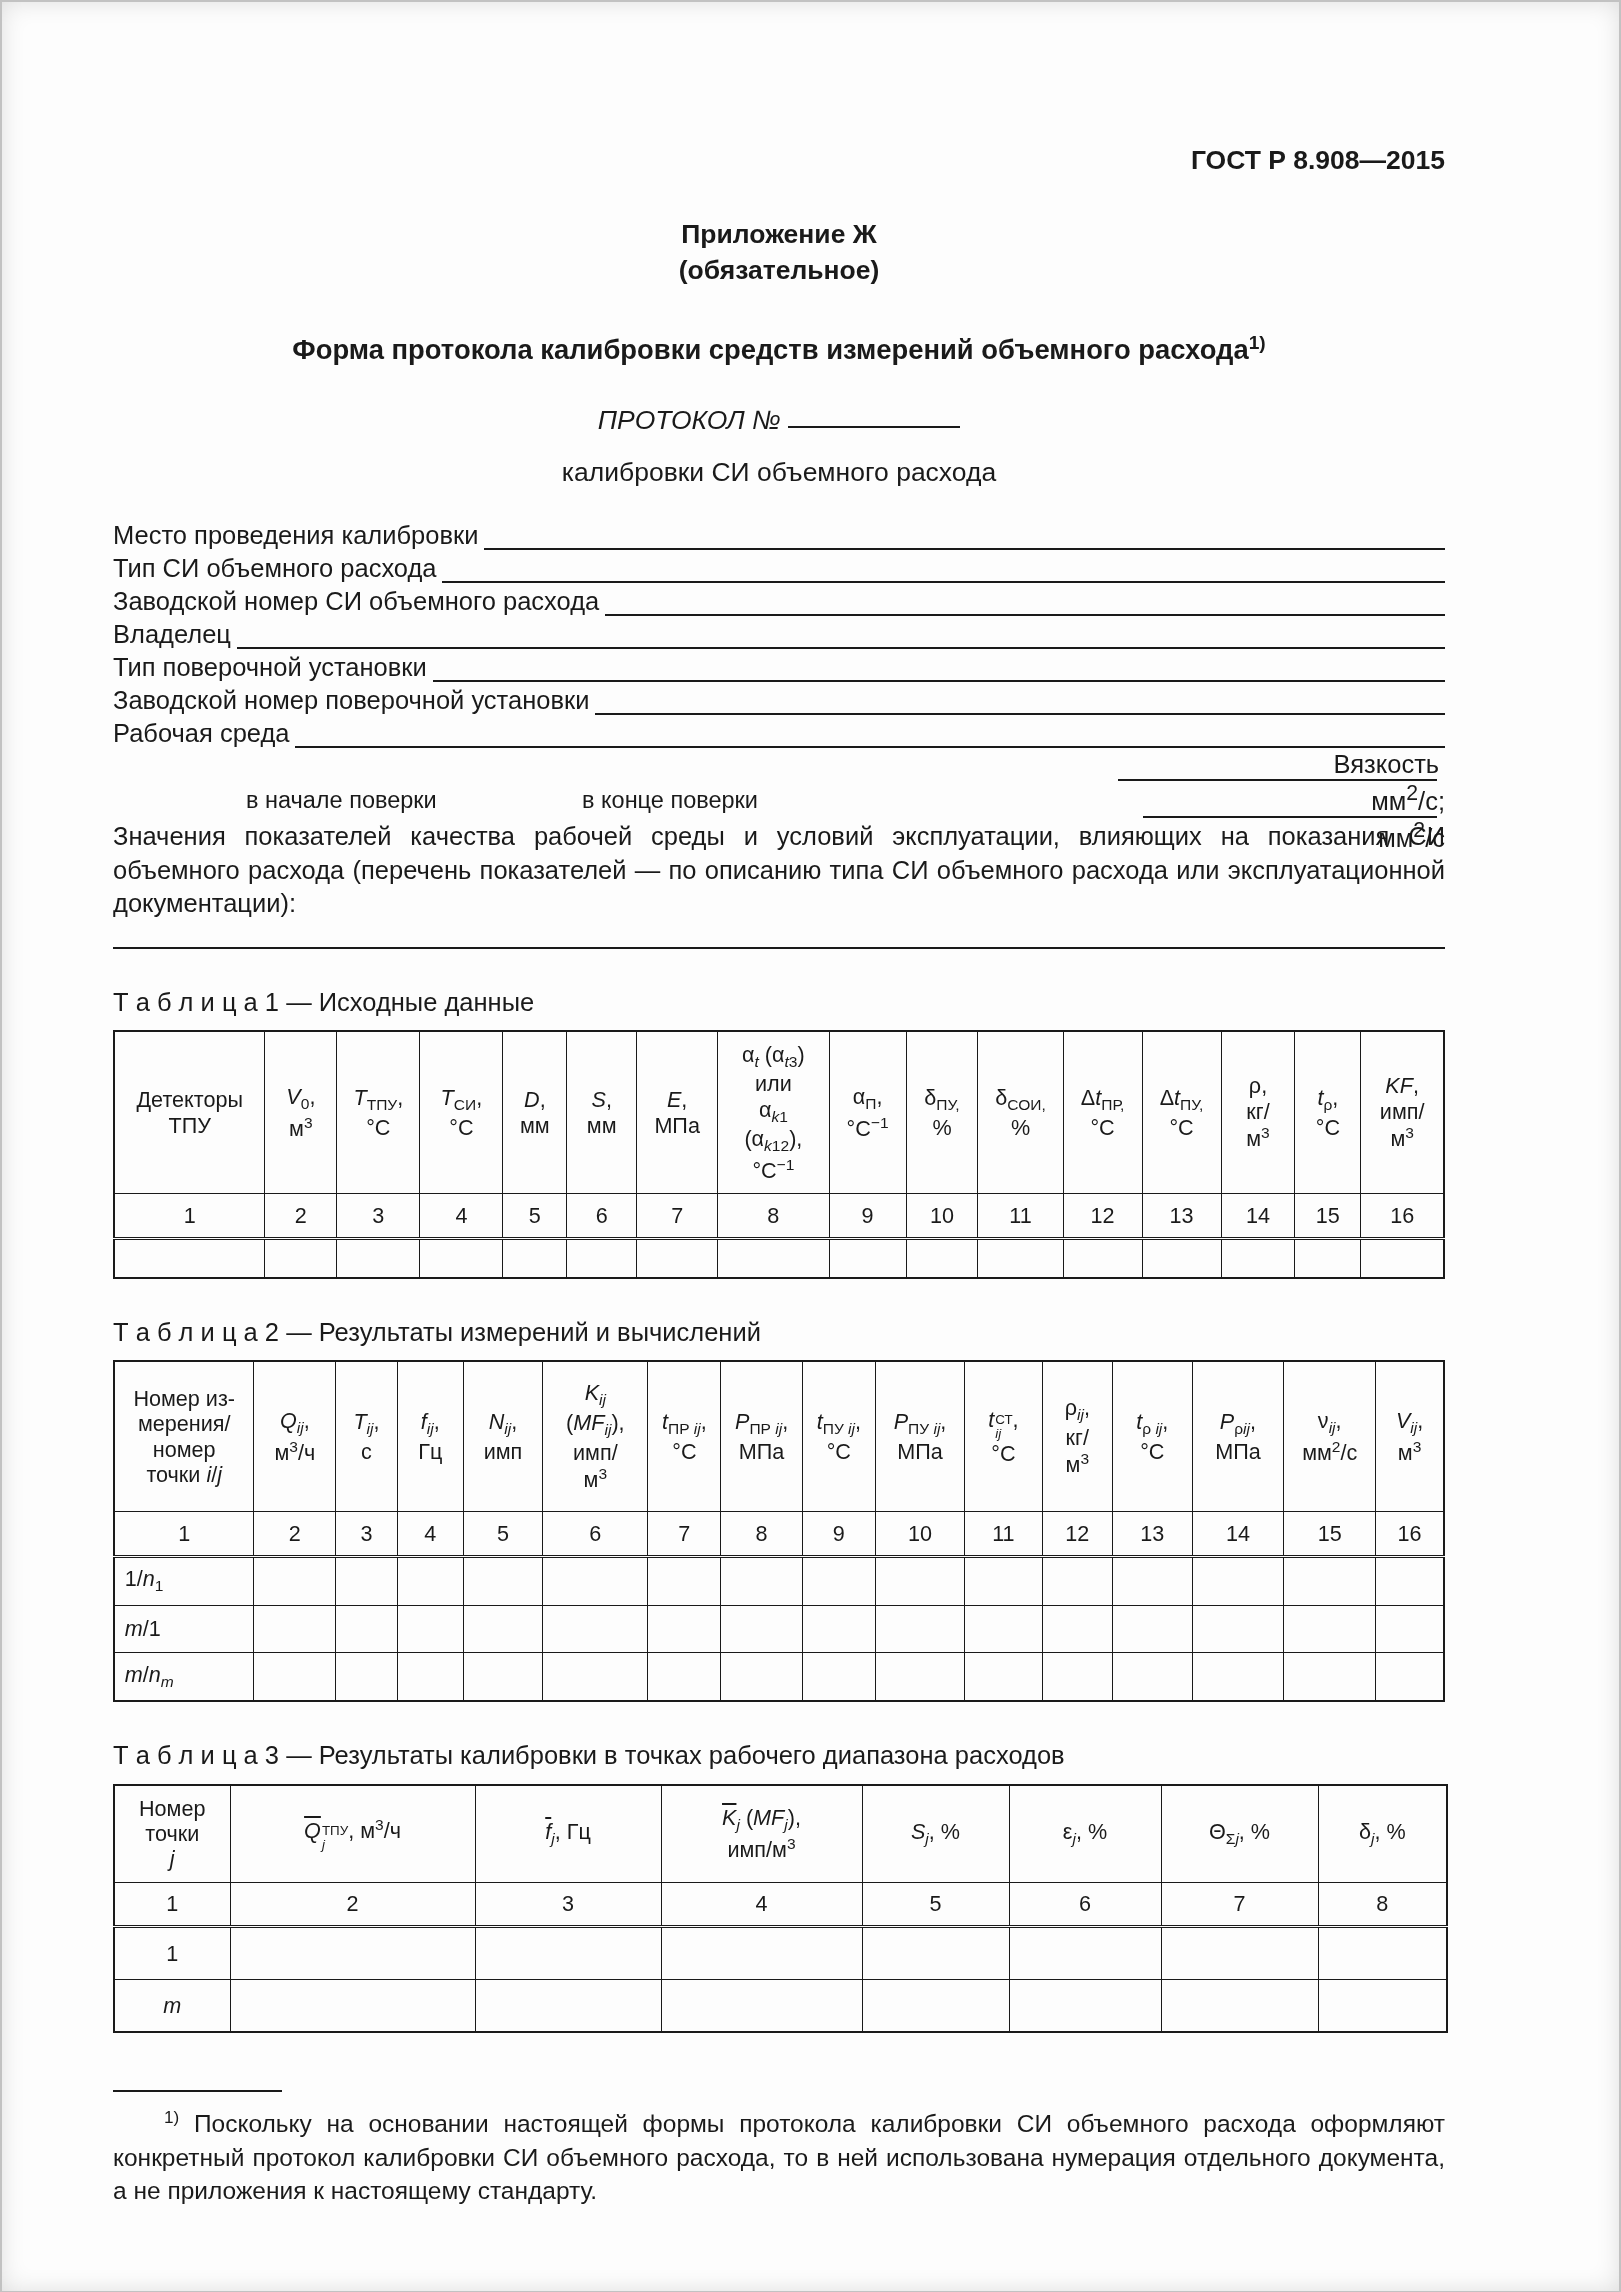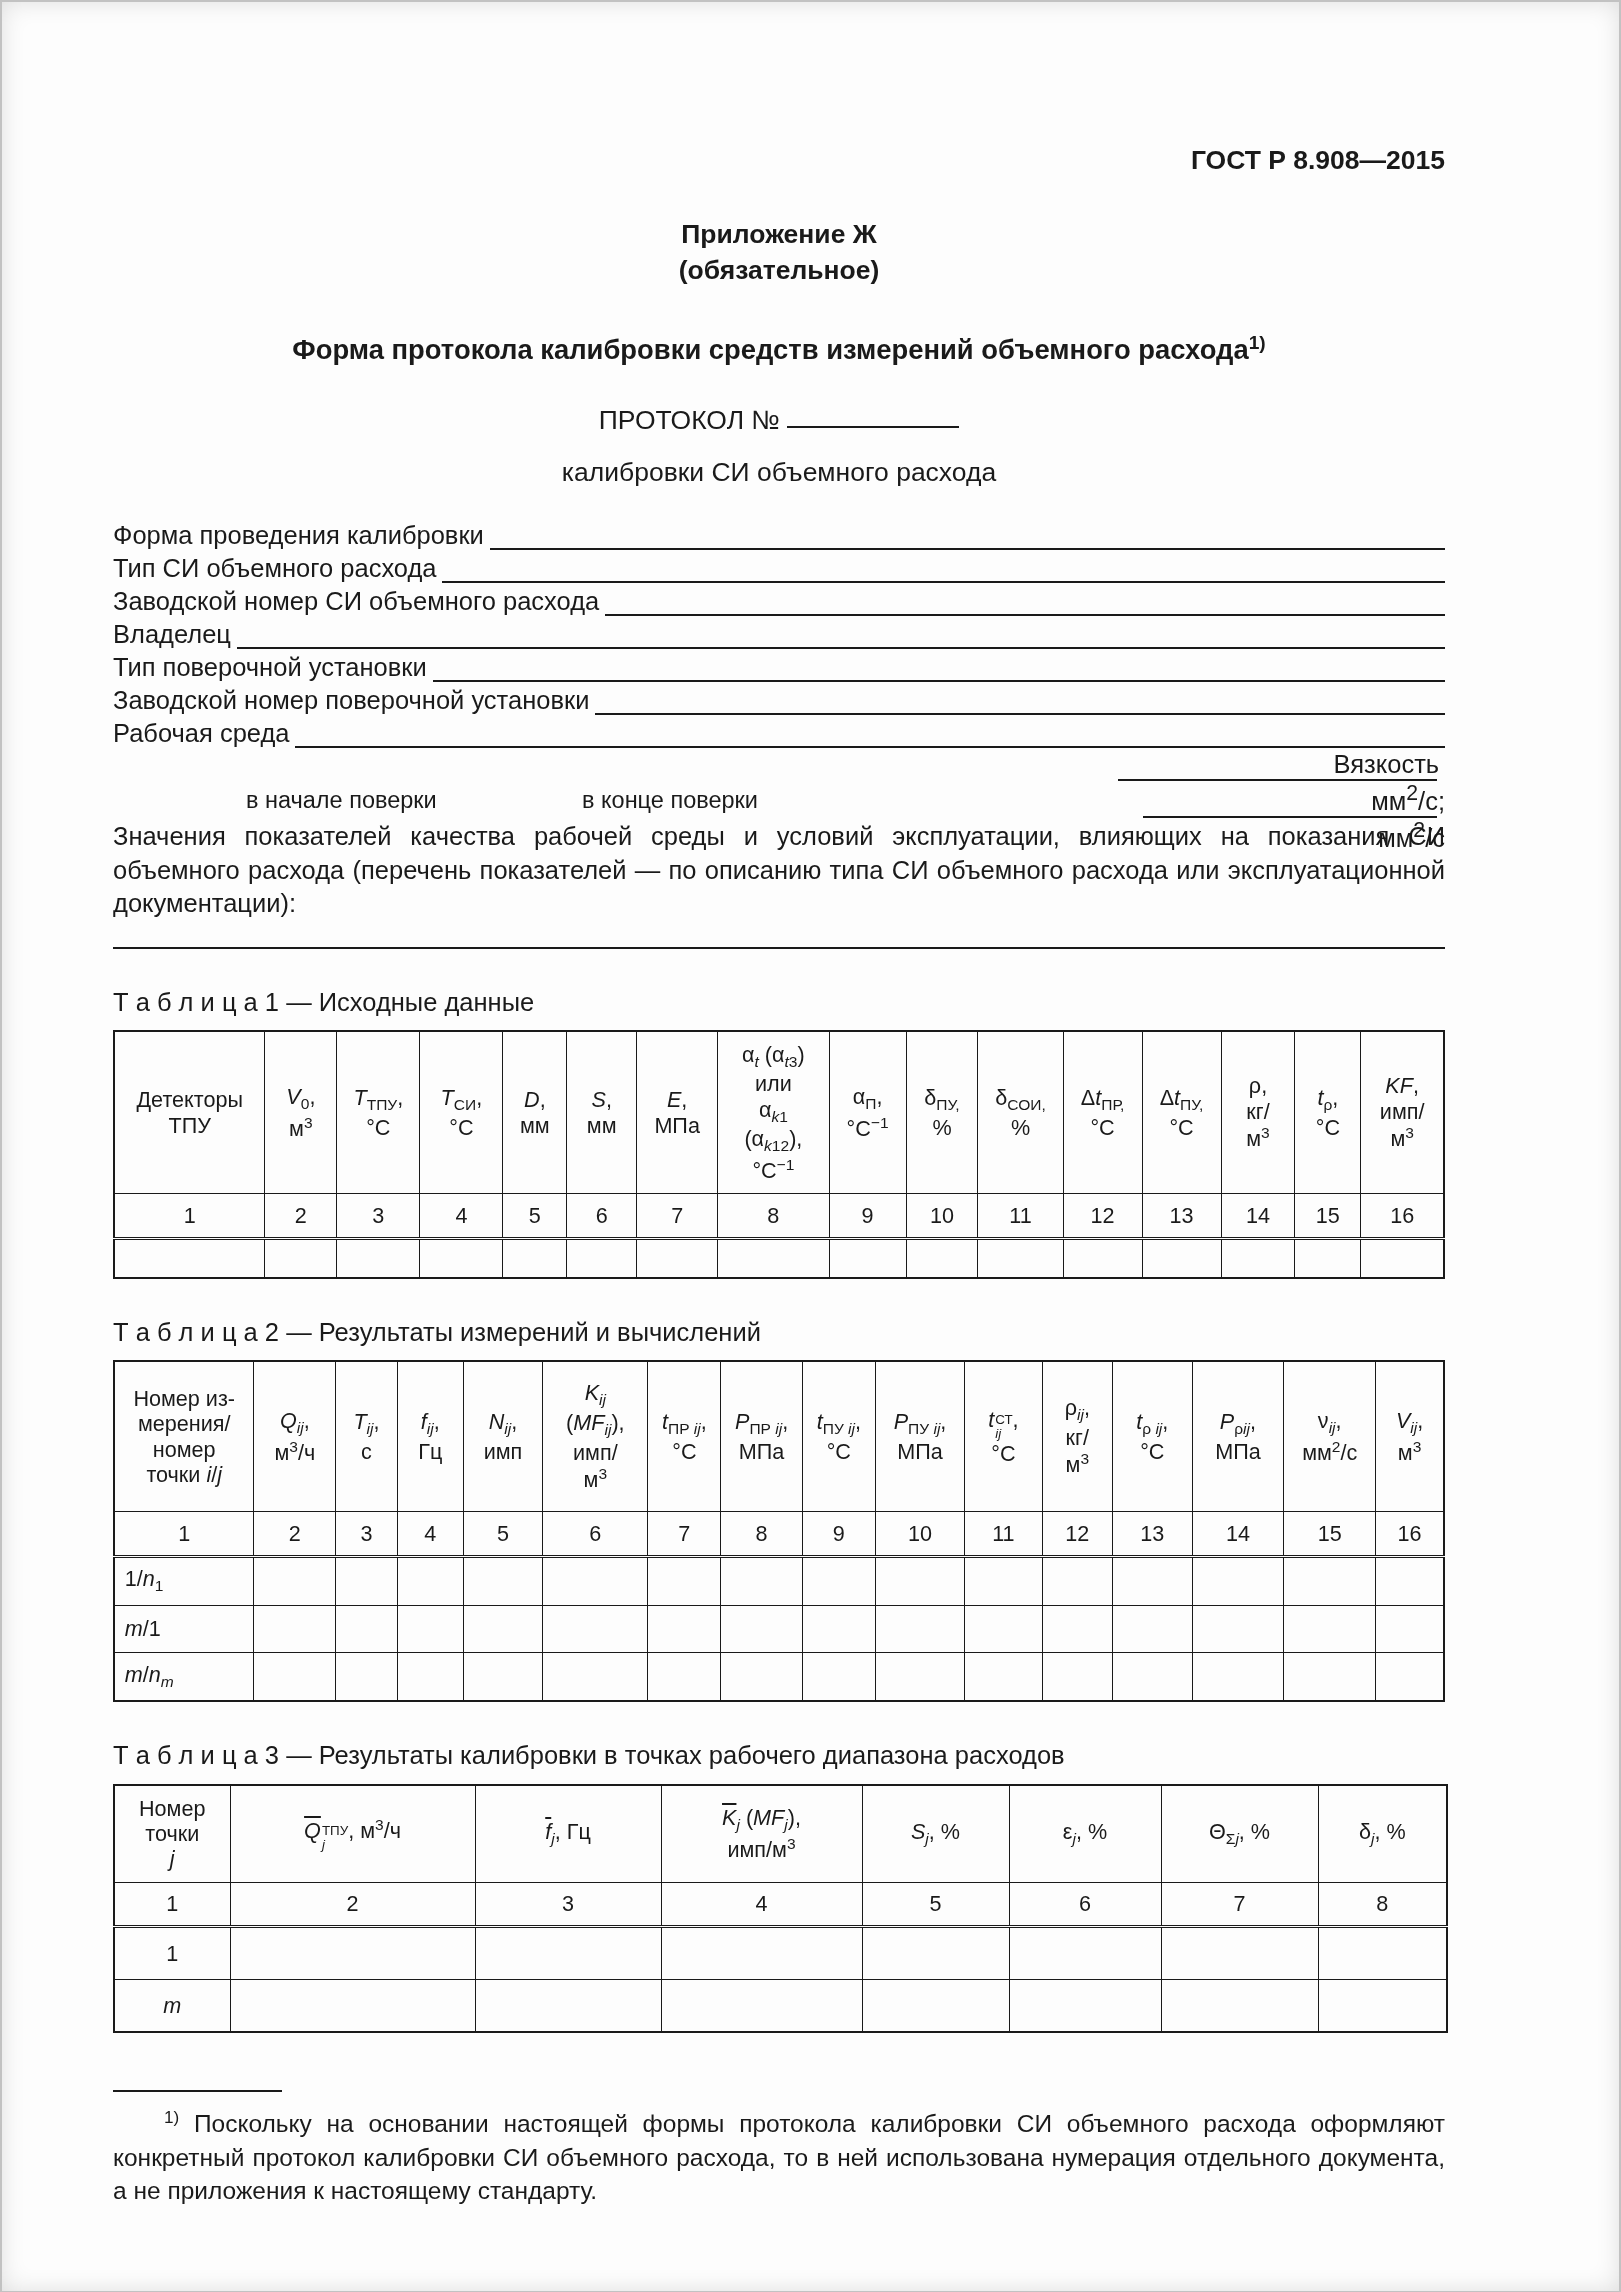--- a/index.html
+++ b/index.html
@@ -14,21 +14,21 @@
     box-sizing:border-box;
   }
   .content{
     position:absolute;
     left:113px;right:176px;top:145px;
   }
   .doc-header{text-align:right;font-weight:bold;font-size:26.5px;}
   .appendix{margin-top:41px;text-align:center;font-weight:bold;font-size:26.5px;line-height:1.35;}
   .main-title{margin-top:43px;text-align:center;font-weight:bold;font-size:27.4px;}
   .main-title sup{font-size:0.7em;}
-  .protocol-line{margin-top:35px;text-align:center;font-size:26.5px;}
+  .protocol-line{margin-top:35px;text-align:center;font-size:26.5px;font-style:italic;}
   .protocol-blank{display:inline-block;width:172px;border-bottom:2px solid #1a1a1a;height:25.5px;vertical-align:baseline;}
   .protocol-sub{margin-top:22px;text-align:center;font-size:26.5px;}
 
   .fields{margin-top:29px;font-size:25.5px;}
   .field-row{display:flex;align-items:flex-end;height:33px;}
   .fl{white-space:nowrap;padding-right:5.9px;}
   .blank{border-bottom:2px solid #1a1a1a;height:27.4px;display:inline-block;}
   .grow{flex:1;}
 
   .visc-row{display:flex;align-items:flex-end;height:35px;font-size:25.5px;margin-top:2px;flex-direction:column;}
@@ -74,21 +74,21 @@
       <div>(обязательное)</div>
     </div>
 
     <div class="main-title"><span>Форма протокола калибровки средств измерений объемного расхода</span><sup>1)</sup></div>
 
     <div class="protocol-line"><span>ПРОТОКОЛ №</span> <span class="protocol-blank"></span></div>
     <div class="protocol-sub">калибровки СИ объемного расхода</div>
 
     <div class="fields">
         <div class="field-row">
-          <span class="fl">Форма проведения калибровки</span>
+          <span class="fl">Место проведения калибровки</span>
           <span class="blank grow"></span>
         </div>
         <div class="field-row">
           <span class="fl">Тип СИ объемного расхода</span>
           <span class="blank grow"></span>
         </div>
         <div class="field-row">
           <span class="fl">Заводской номер СИ объемного расхода</span>
           <span class="blank grow"></span>
         </div>

